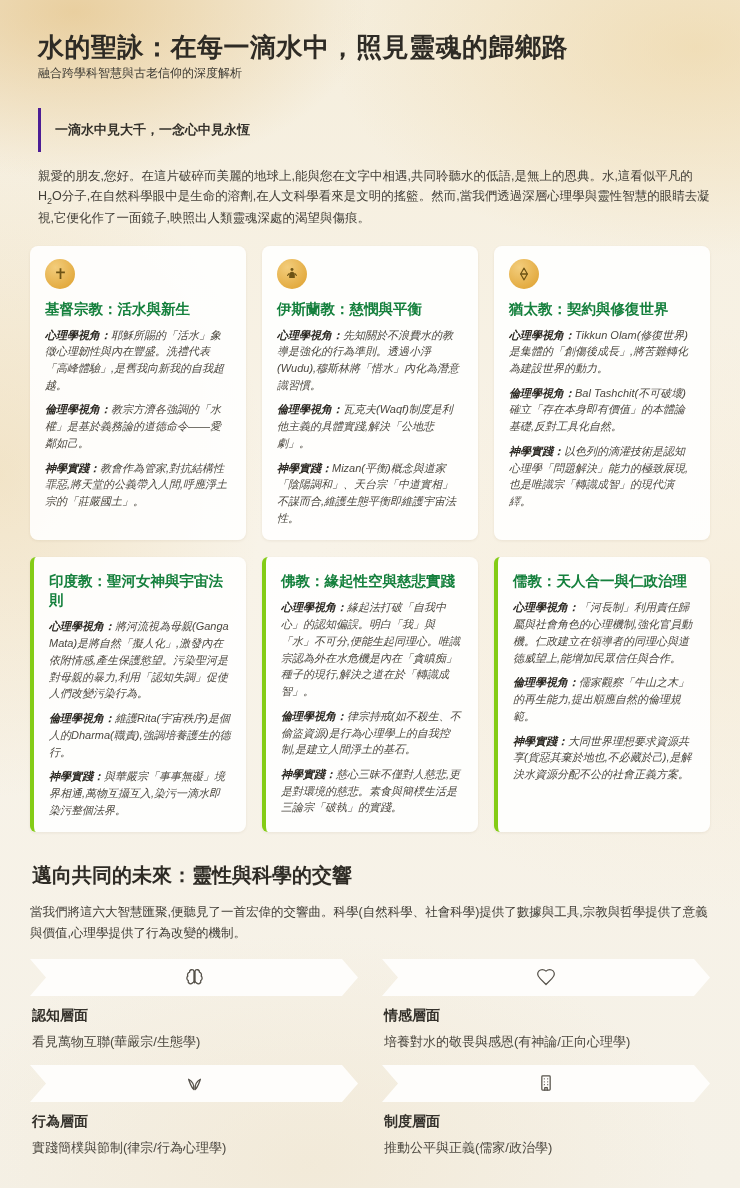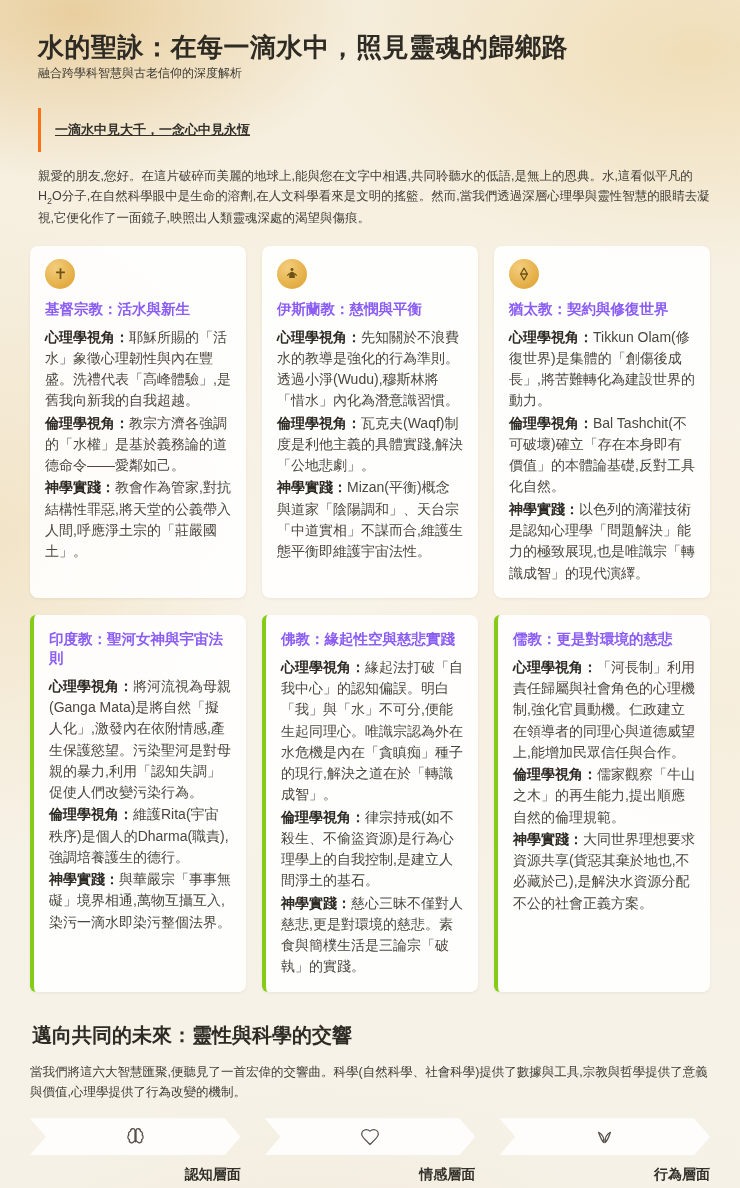--- a/index.html
+++ b/index.html
@@ -18,53 +18,53 @@
     overflow-x: hidden;
   }
   .wrap { padding: 30px 30px 26px 30px; }
 
   
   .h1 { font-size: 26px; font-weight: 700; color: #2e2b25; letter-spacing: .5px; padding-left: 8px; }
   .subtitle { font-size: 12px; color: #3d3a33; padding-left: 8px; font-family: Liberation Serif, serif; }
 
   .quote {
     margin: 26px 0 0 8px;
-    border-left: 3px solid #f97316;
+    border-left: 3px solid #4c1d95;
     padding: 13px 0 13px 14px;
-    font-size: 13px; font-weight: 700; color: #33302a; text-decoration: underline;
+    font-size: 13px; font-weight: 700; color: #33302a;
   }
   .intro { margin-top: 14px; padding-left: 8px; font-size: 12.5px; line-height: 1.62; color: #403d36; }
   .intro sub { font-size: 9px; }
 
   
   .cards { display: grid; grid-template-columns: repeat(3, 1fr); gap: 16px; margin-top: 17px; }
   .card {
     background: rgba(255,255,255,.88);
     border-radius: 8px;
     padding: 13px 15px 14px 15px;
     box-shadow: 0 1px 3px rgba(90,70,30,.08);
     min-height: 196px;
   }
   .cards.row2 .card { min-height: 214px; border-left: 4px solid #84cc16; border-radius: 6px 8px 8px 6px; }
   .card-icon {
     width: 30px; height: 30px; border-radius: 50%;
     background: radial-gradient(circle at 35% 28%, #f3cd7c, #e2a93d 78%);
     display: flex; align-items: center; justify-content: center;
     margin-bottom: 11px;
   }
-  .card-title { font-size: 14.5px; font-weight: 700; color: #8b5cf6; margin: 2px 0 8px 0; }
-  .card-sec { font-size: 14px; line-height: 1.52; color: #4b473f; margin-top: 1px; }
+  .card-title { font-size: 14.5px; font-weight: 700; color: #15803d; margin: 2px 0 8px 0; }
+  .card-sec { font-size: 11px; line-height: 1.52; color: #4b473f; margin-top: 8px; font-style: italic; }
   .card-sec strong { color: #2d2a24; }
 
   
   .h2 { font-size: 20px; font-weight: 700; color: #2e2b25; margin-top: 30px; padding-left: 2px; }
   .future-p { margin-top: 13px; font-size: 12.5px; line-height: 1.62; color: #403d36; }
 
   
-  .layers { display: grid; grid-template-columns: 1fr 1fr 1fr; column-gap: 24px; row-gap: 14px; margin-top: 16px; text-align: right; }
+  .layers { display: grid; grid-template-columns: 1fr 1fr; column-gap: 24px; row-gap: 14px; margin-top: 16px; }
   .layer-banner {
     height: 37px; background: #fefdfb;
     clip-path: polygon(0 0, calc(100% - 16px) 0, 100% 50%, calc(100% - 16px) 100%, 0 100%, 16px 50%);
     display: flex; align-items: center; justify-content: center;
   }
   .layer-title { font-size: 14px; font-weight: 700; color: #33302a; margin-top: 11px; padding-left: 2px; }
   .layer-desc { font-size: 13px; color: #4b473f; margin-top: 8px; padding-left: 2px; }
 
   svg { display: block; }
 </style>
@@ -134,21 +134,21 @@
   <article class="card">
 
     <h3 class="card-title">佛教：緣起性空與慈悲實踐</h3>
   <p class="card-sec"><strong>心理學視角：</strong><span>緣起法打破「自我中心」的認知偏誤。明白「我」與「水」不可分,便能生起同理心。唯識宗認為外在水危機是內在「貪瞋痴」種子的現行,解決之道在於「轉識成智」。</span></p>
         <p class="card-sec"><strong>倫理學視角：</strong><span>律宗持戒(如不殺生、不偷盜資源)是行為心理學上的自我控制,是建立人間淨土的基石。</span></p>
         <p class="card-sec"><strong>神學實踐：</strong><span>慈心三昧不僅對人慈悲,更是對環境的慈悲。素食與簡樸生活是三論宗「破執」的實踐。</span></p>
       </article>
 
   <article class="card">
 
-    <h3 class="card-title">儒教：更是對環境的慈悲</h3>
+    <h3 class="card-title">儒教：天人合一與仁政治理</h3>
   <p class="card-sec"><strong>心理學視角：</strong><span>「河長制」利用責任歸屬與社會角色的心理機制,強化官員動機。仁政建立在領導者的同理心與道德威望上,能增加民眾信任與合作。</span></p>
         <p class="card-sec"><strong>倫理學視角：</strong><span>儒家觀察「牛山之木」的再生能力,提出順應自然的倫理規範。</span></p>
         <p class="card-sec"><strong>神學實踐：</strong><span>大同世界理想要求資源共享(貨惡其棄於地也,不必藏於己),是解決水資源分配不公的社會正義方案。</span></p>
       </article>
 </div>
 
   <h2 class="h2">邁向共同的未來：靈性與科學的交響</h2>
   <p class="future-p">當我們將這六大智慧匯聚,便聽見了一首宏偉的交響曲。科學(自然科學、社會科學)提供了數據與工具,宗教與哲學提供了意義與價值,心理學提供了行為改變的機制。</p>
 
   <div class="layers" id="layers-grid">
@@ -168,20 +168,21 @@
 
   <div class="layer">
     <div class="layer-banner">
       <span class="layer-icon">
             <svg width="20" height="20" viewBox="0 0 24 24" fill="none" stroke="#56524a" stroke-width="1.5" stroke-linecap="round" stroke-linejoin="round">
               <path d="M19 14c1.5-1.5 3-3.2 3-5.5A5.5 5.5 0 0 0 16.5 3c-1.8 0-3 .5-4.5 2-1.5-1.5-2.7-2-4.5-2A5.5 5.5 0 0 0 2 8.5C2 10.8 3.5 12.5 5 14l7 7z"></path>
             </svg>
           </span>
     </div>
     <h4 class="layer-title">情感層面</h4>
+    <p class="layer-desc">培養對水的敬畏與感恩(有神論/正向心理學)</p>
   </div>
 
   <div class="layer">
     <div class="layer-banner">
       <span class="layer-icon">
             <svg width="21" height="21" viewBox="0 0 24 24" fill="none" stroke="#56524a" stroke-width="1.5" stroke-linecap="round" stroke-linejoin="round">
               <path d="M11.3 19C11.7 14.4 10 9.8 5.3 7.2c1.8 5 2.8 8.8 6 11.8z"></path>
               <path d="M12.7 19c-.4-4.6 1.3-9.2 6-11.8-1.8 5-2.8 8.8-6 11.8z"></path>
             </svg>
           </span>

